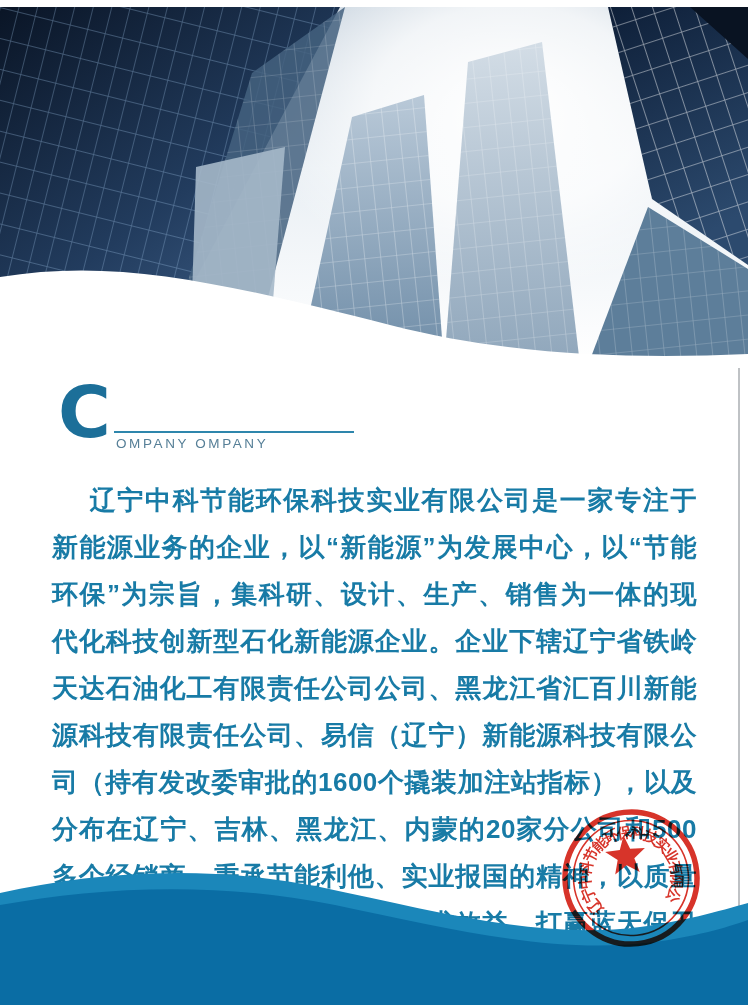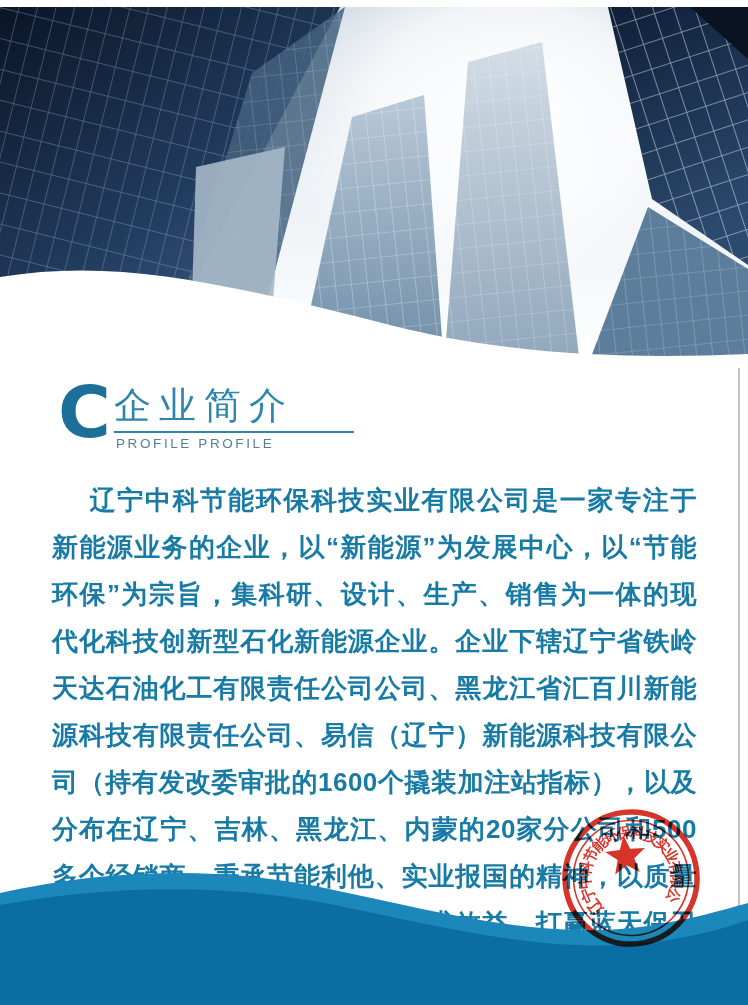--- a/index.html
+++ b/index.html
@@ -118,23 +118,22 @@
       <polygon points="648,200 748,262 748,358 588,358" fill="#5d7e9a"></polygon>
       <polygon points="648,200 748,262 748,358 588,358" fill="url(#grC)" opacity="0.7"></polygon>
       <polygon points="690,0 748,0 748,52" fill="#091322"></polygon>
     </g>
 
     <path d="M0,270 C120,250 230,278 390,318 C510,349 635,352 748,347 L748,358 L0,358 Z" fill="#ffffff"></path>
   </svg>
 
   <div class="title-block">
     <div class="big-c">C</div>
-    <div class="title-zh">企业简介</div>
     <div class="title-underline"></div>
-    <div class="title-en">PROFILE PROFILE</div>
+    <div class="title-en">OMPANY OMPANY</div>
   </div>
 
   <p class="profile-text">辽宁中科节能环保科技实业有限公司是一家专注于新能源业务的企业，以“新能源”为发展中心，以“节能环保”为宗旨，集科研、设计、生产、销售为一体的现代化科技创新型石化新能源企业。企业下辖辽宁省铁岭天达石油化工有限责任公司公司、黑龙江省汇百川新能源科技有限责任公司、易信（辽宁）新能源科技有限公司（持有发改委审批的1600个撬装加注站指标），以及分布在辽宁、吉林、黑龙江、内蒙的20家分公司和500多个经销商，秉承节能利他、实业报国的精神，以质量求生存、以信誉求发展、以管理求效益，打赢蓝天保卫战，助力中国早日实现双碳目标。</p>
 
   <div class="page-edge"></div>
 
   <svg class="bottom-waves" viewBox="0 0 748 150" preserveAspectRatio="none" aria-hidden="true">
     <path d="M0,38 C90,18 200,8 320,32 C440,57 540,85 640,72 C680,67 720,56 748,48 L748,150 L0,150 Z" fill="#1b87ba"></path>
     <path d="M0,50 C100,32 215,26 335,50 C455,75 555,100 655,87 C692,82 726,73 748,65 L748,150 L0,150 Z" fill="#0a6da4"></path>
   </svg>

